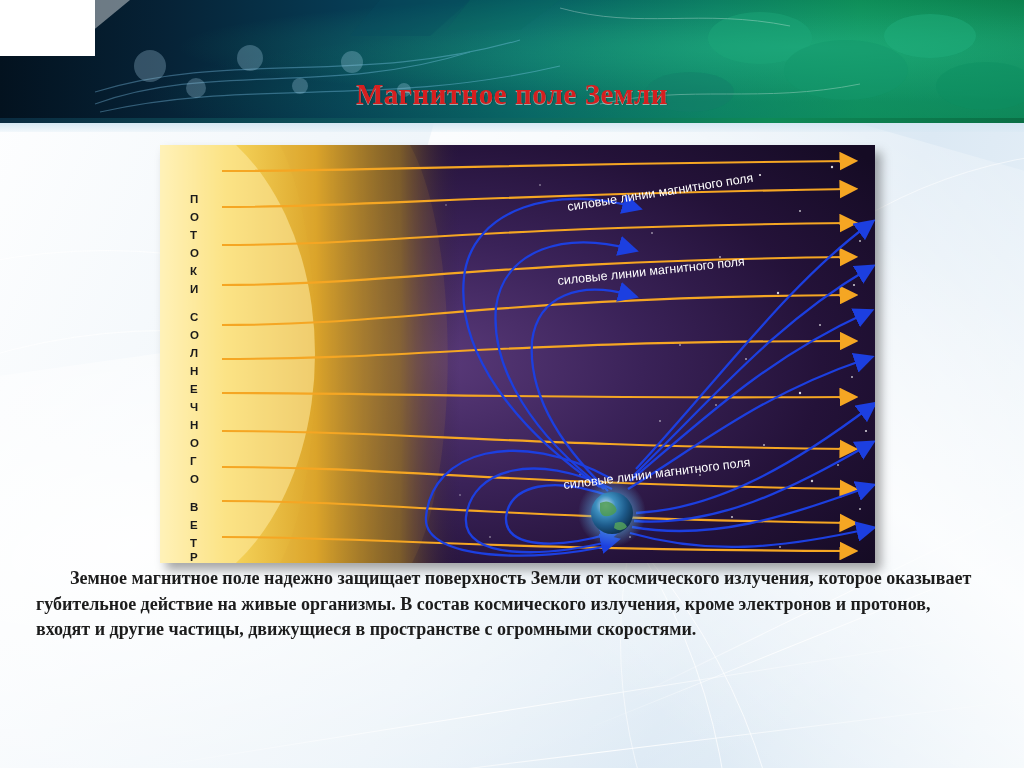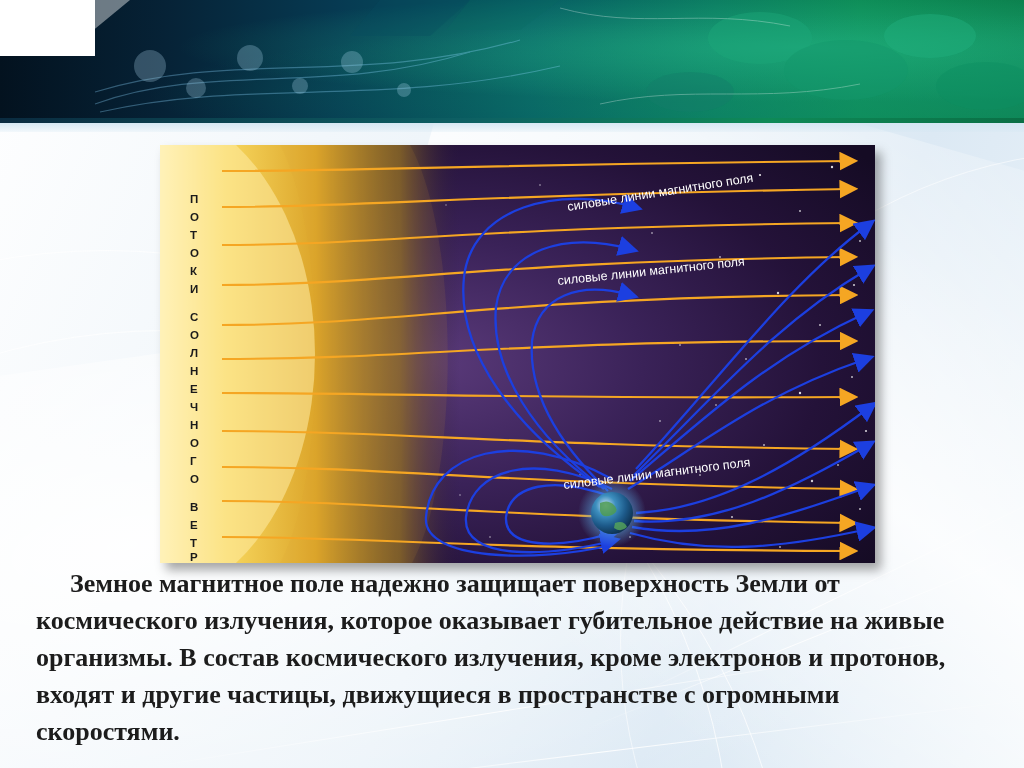--- a/index.html
+++ b/index.html
@@ -120,21 +120,21 @@
     overflow: hidden;
   }
   .figure-svg { display: block; }
 
   
   .body-text {
     position: absolute;
     left: 36px; top: 566px;
     width: 950px;
     font-family: "Liberation Serif", serif;
-    font-size: 26px;
+    font-size: 18px;
     line-height: 1.42;
     color: #1c1c1c;
     font-weight: bold;
     text-indent: 34px;
     text-align: left;
   }
 </style>
 </head>
 <body>
 
@@ -181,20 +181,21 @@
       <g opacity="0.35" stroke="#ffffff" stroke-width="1" fill="none">
         <path d="M560 8 C 640 30, 700 8, 790 26"></path>
         <path d="M600 104 C 690 84, 760 104, 860 84"></path>
       </g>
     </svg>
     <div class="header-white-left"></div>
     <div class="header-bottomline"></div>
     <div class="header-glow"></div>
   </div>
 
+  <div class="slide-title">Магнитное поле Земли</div>
 
   <div class="figure-wrap">
     <svg class="figure-svg" width="715" height="418" viewBox="0 0 715 418">
       <defs>
         <radialGradient id="space" cx="38%" cy="52%" r="78%">
           <stop offset="0%" stop-color="#5a3a7a"></stop>
           <stop offset="38%" stop-color="#3a2258"></stop>
           <stop offset="70%" stop-color="#241239"></stop>
           <stop offset="100%" stop-color="#150b24"></stop>
         </radialGradient>

